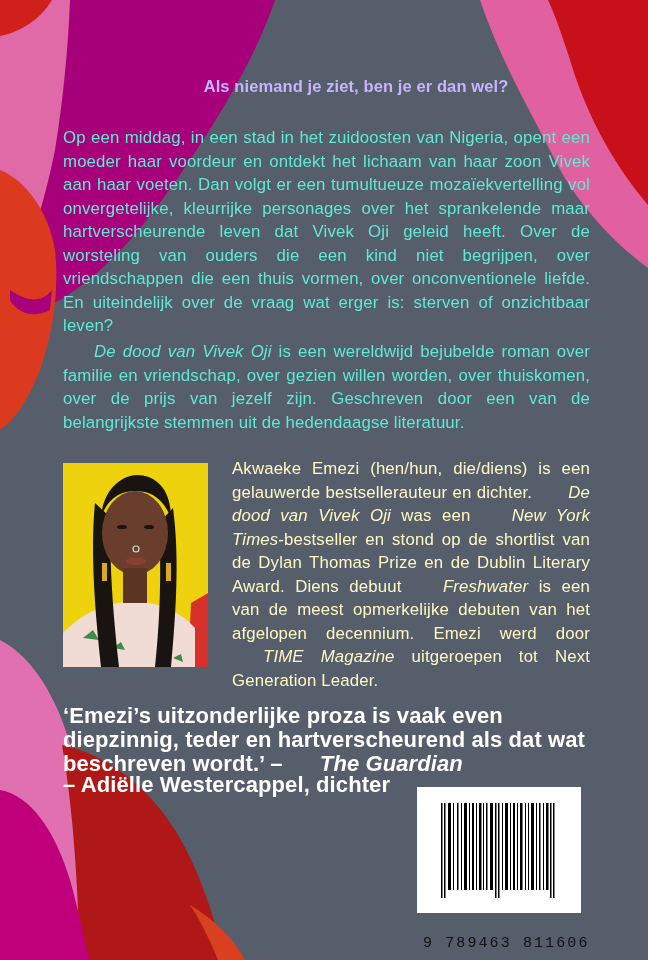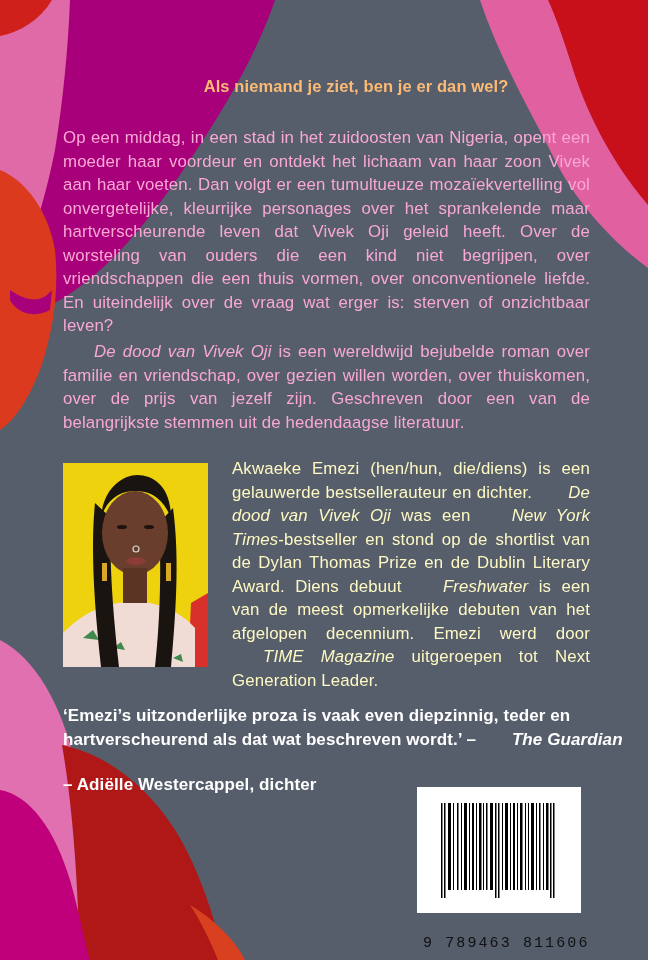--- a/index.html
+++ b/index.html
@@ -9,43 +9,43 @@
     position: relative;
     font-family: "Liberation Sans", "DejaVu Sans", sans-serif;
     color: #f4f4f4;
   }
   .bg { position: absolute; left: 0; top: 0; width: 648px; height: 960px; z-index: 0; }
   .content { position: absolute; left: 0; top: 0; width: 648px; height: 960px; z-index: 1; }
 
   .heading {
     position: absolute; left: 63px; width: 586px; top: 77px;
     text-align: center; font-weight: bold; font-size: 16.5px; letter-spacing: 0.1px;
-    color: #fdba74;
+    color: #c4b5fd;
   }
   .para {
     position: absolute; left: 63px; width: 527px;
     font-size: 16.8px; line-height: 23.5px; text-align: justify;
-    letter-spacing: 0.15px; color: #f9a8d4;
+    letter-spacing: 0.15px; color: #5eead4;
   }
   .p1 { top: 126px; }
   .p2 { top: 340px; }
   .para em, .bio em, .quote em { font-style: italic; margin-left: 31px; }
 
   .photo {
     position: absolute; left: 63px; top: 463px; width: 145px; height: 204px;
     overflow: hidden; background: #f2d80a;
   }
   .bio {
     position: absolute; left: 232px; top: 457px; width: 358px;
     font-size: 16.8px; line-height: 23.5px; text-align: justify;
     letter-spacing: 0.15px; color: #fef9c3;
   }
   .quote {
     position: absolute; left: 63px; width: 560px;
-    font-size: 17px; line-height: 24px; color: #ffffff; font-weight: bold;
+    font-size: 22px; line-height: 24px; color: #ffffff; font-weight: bold;
     letter-spacing: 0.1px;
   }
   .q1 { top: 704px; }
   .q2 { top: 773px; }
   .quote .q-text { display: block; }
 
   .barcode {
     position: absolute; left: 417px; top: 787px; width: 164px; height: 126px;
     background: #ffffff;
   }

